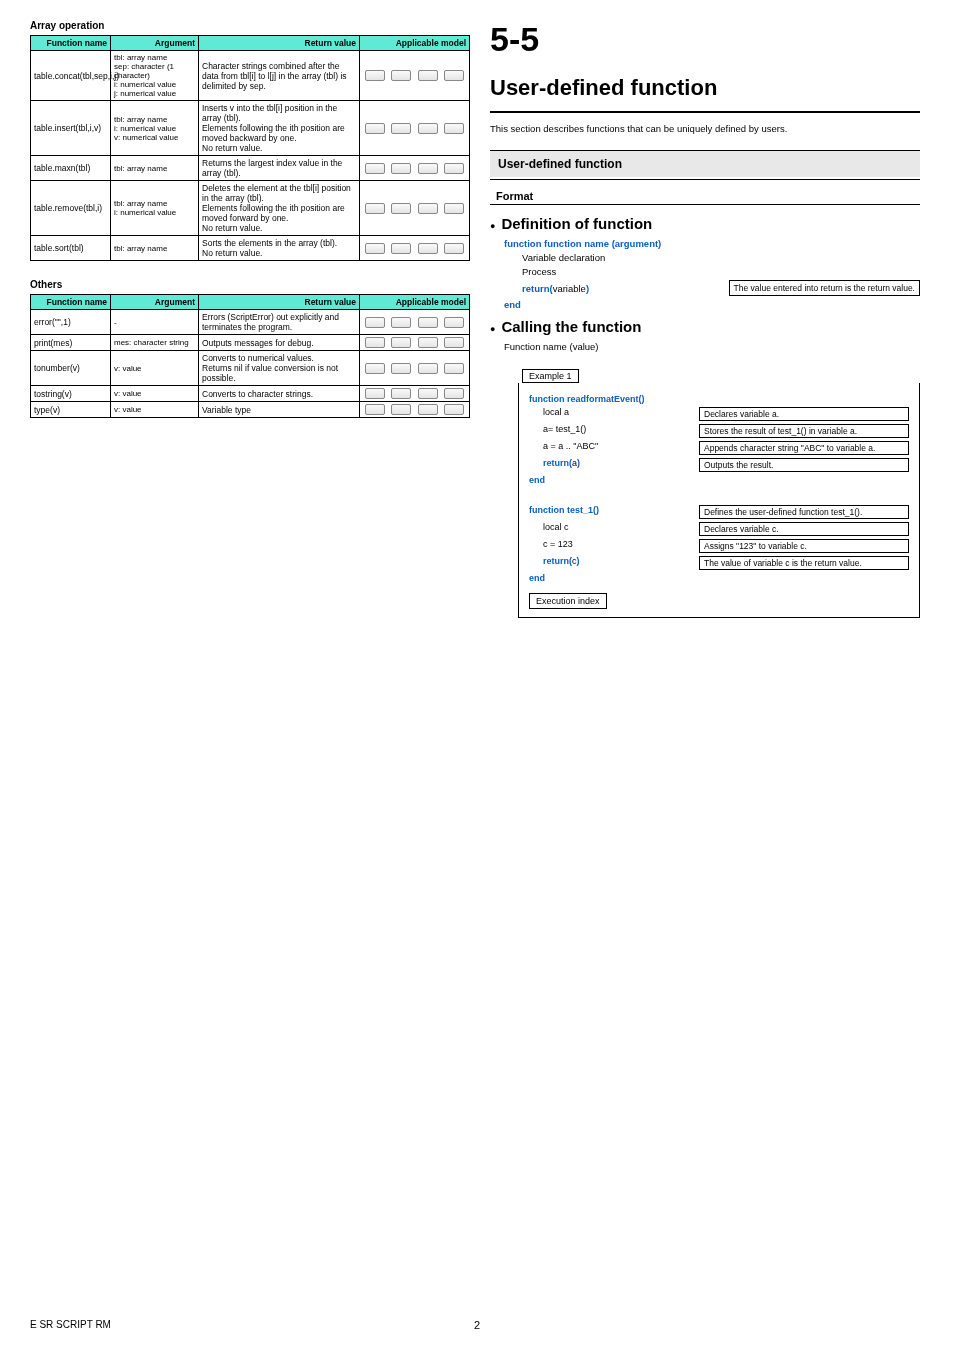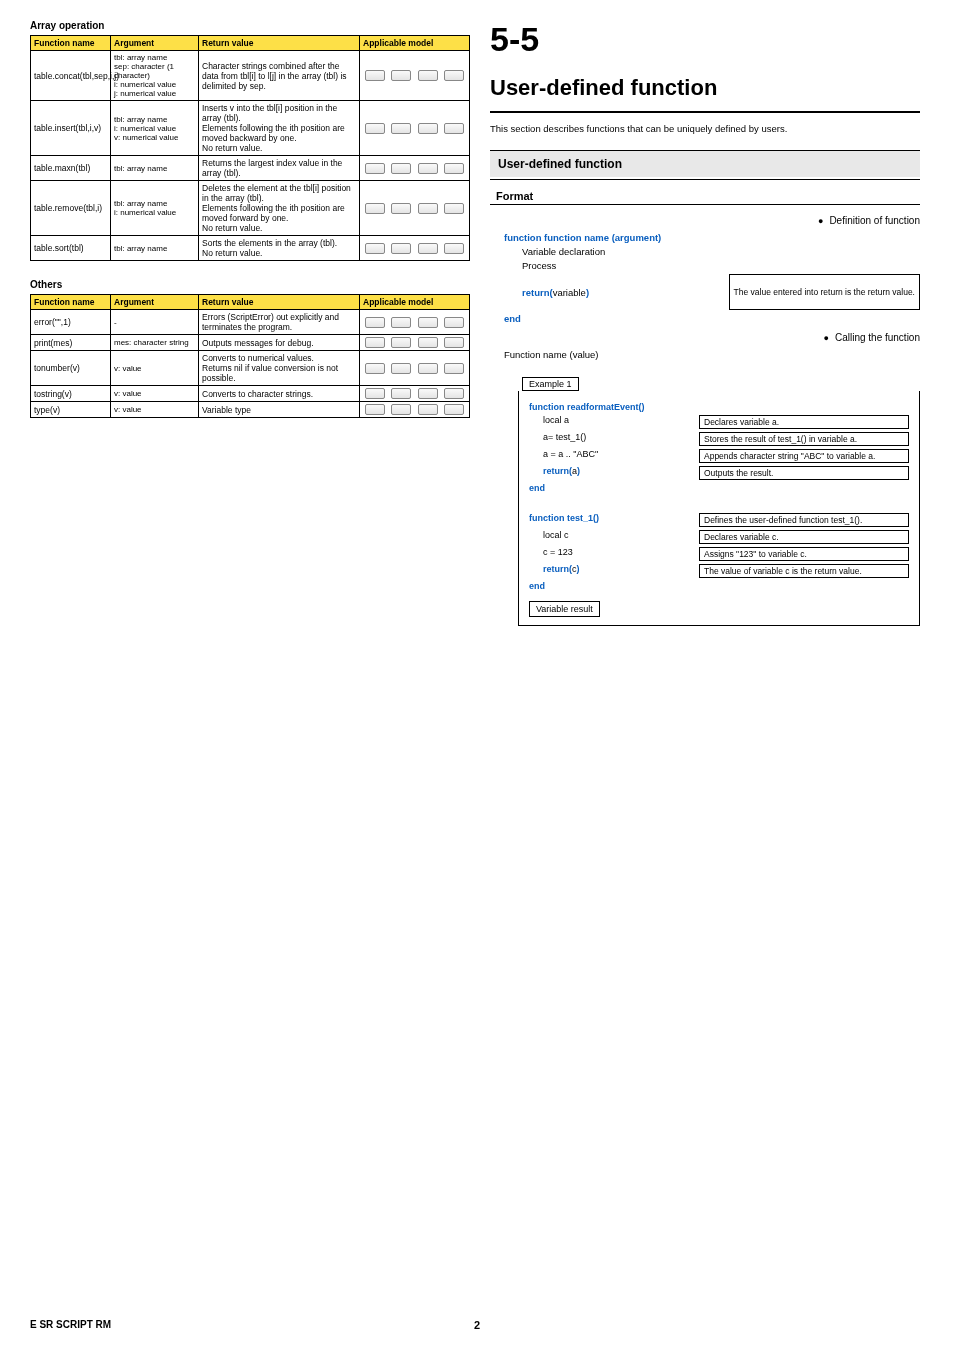--- a/index.html
+++ b/index.html
@@ -22,21 +22,21 @@
   h4.section-title { font-size: 10px; font-weight: bold; margin: 0 0 4px 0; }
 
   table.ref { width: 100%; border-collapse: collapse; table-layout: fixed; }
   table.ref th, table.ref td {
     border: 1px solid #000;
     padding: 2px 3px;
     font-size: 8.5px;
     vertical-align: middle;
     text-align: left;
   }
-  table.ref th { background: #fde047; text-align: left; font-weight: bold; }
+  table.ref th { background: #5eead4; text-align: right; font-weight: bold; }
   table.ref td.applicable { padding: 2px 2px; }
 
   .model-boxes { display: flex; gap: 1px; justify-content: space-around; }
   .model-box {
     width: 20px; height: 11px;
     border: 1px solid #888;
     border-radius: 2px;
     background: linear-gradient(to bottom, #fafafa, #e4e4e4);
   }
 
@@ -50,29 +50,29 @@
 
   .subhead-box {
     background: #e8e8e8; font-weight: bold; font-size: 12px;
     padding: 6px 8px; border-top: 1.5px solid #000;
   }
   .rule-thin { border-top: 1px solid #000; margin: 2px 0 0 0; }
 
   .format-title { font-weight: bold; font-size: 11px; margin: 10px 0 2px 6px; }
   .format-rule { border-top: 1.5px solid #000; margin-bottom: 10px; }
 
-  .bullet-head { font-weight: normal; font-size: 10px; margin: 8px 0 6px 0; text-align: right; }
+  .bullet-head { font-weight: bold; font-size: 15px; margin: 8px 0 6px 0; }
   .bullet-head::before { content: "\25CF"; margin-right: 6px; font-size: 9px;}
 
   .code-area { margin-left: 14px; font-size: 9.5px; }
   .code-line { margin: 3px 0; display: flex; align-items: center; }
   .code-kw { color: #0a5fbf; font-weight: bold; }
   .code-indent { margin-left: 18px; }
   .side-note {
-    border: 1px solid #000; padding: 12px 4px; font-size: 8.5px;
+    border: 1px solid #000; padding: 2px 4px; font-size: 8.5px;
     margin-left: auto;
   }
 
   .example-tab {
     border: 1px solid #000; display: inline-block;
     font-size: 9px; padding: 1px 6px; margin-top: 14px; margin-left: 32px;
   }
   .example-box {
     border: 1px solid #000; border-top: none;
     padding: 8px 10px; font-size: 9px; margin-left: 28px;
@@ -87,21 +87,21 @@
   .ex-spacer { height: 14px; }
   .exec-row { display:flex; margin-top: 10px;}
   .exec-cell {
     border: 1px solid #000; padding: 2px 6px; font-size: 9px;
   }
   .exec-cell.right { border-left: none; flex: 1;}
 
   .footer {
     position: absolute; bottom: 20px; left: 0; right: 0;
     display: flex; justify-content: space-between; align-items: center;
-    padding: 0 30px; font-size: 10px; font-weight: bold;
+    padding: 0 30px; font-size: 10px;
   }
   .footer .page { font-size: 11px; position: absolute; left: 50%; transform: translateX(-50%); }
 </style>
 </head>
 <body>
 
 <div class="content">
 
   <div class="col left-col">
     <h4 class="section-title">Array operation</h4>
@@ -363,21 +363,21 @@
           <div class="ex-row">
             <div class="ex-code"><span class="pad"><span class="code-kw">return(</span>c<span class="code-kw">)</span></span></div>
             <div class="ex-desc">The value of variable c is the return value.</div>
           </div>
         </div>
       <div class="ex-row">
           <div class="ex-code"><span class="code-kw">end</span></div>
         </div>
 
       <div class="exec-row">
-        <div class="exec-cell">Variable result</div>
+        <div class="exec-cell">Execution index</div>
       </div>
     </div>
   </div>
 </div>
 
 <div class="footer">
   <span>E SR SCRIPT RM</span>
   <span class="page">2</span>
   <span></span>
 </div>

